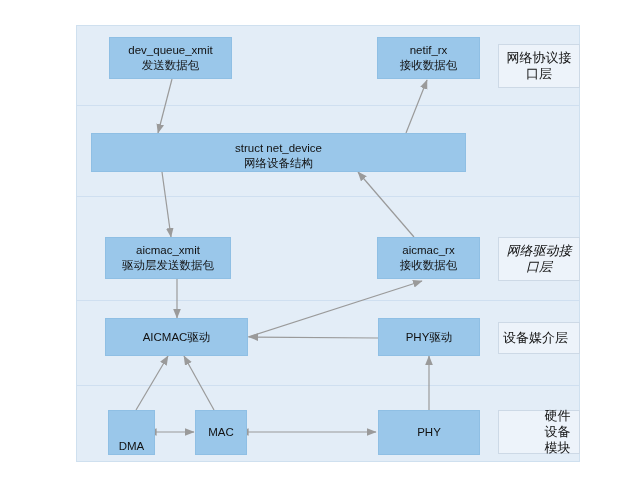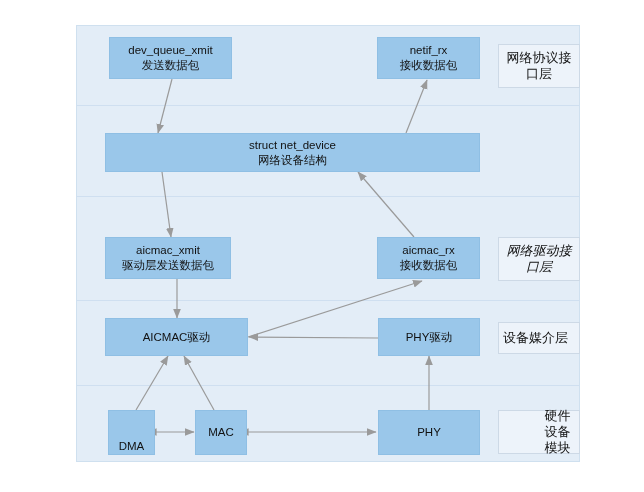--- a/index.html
+++ b/index.html
@@ -135,21 +135,21 @@
 
   <div class="node" style="left:371px; top:37px; width:103px; height:42px;">
     <span class="l1">netif_rx</span>
     <span class="l2">接收数据包</span>
   </div>
 
   <div class="layer-label" style="left:492px; top:44px; width:82px; height:44px;">
     <span>网络协议接口层</span>
   </div>
 
-  <div class="node" style="left:99px; top:133px; width:375px; height:39px;">
+  <div class="node" style="left:85px; top:133px; width:375px; height:39px;justify-content:flex-end;">
     <span class="l1">struct net_device</span>
     <span class="l2">网络设备结构</span>
   </div>
 
 
   <div class="node" style="left:99px; top:237px; width:126px; height:42px;">
     <span class="l1">aicmac_xmit</span>
     <span class="l2">驱动层发送数据包</span>
   </div>
 

